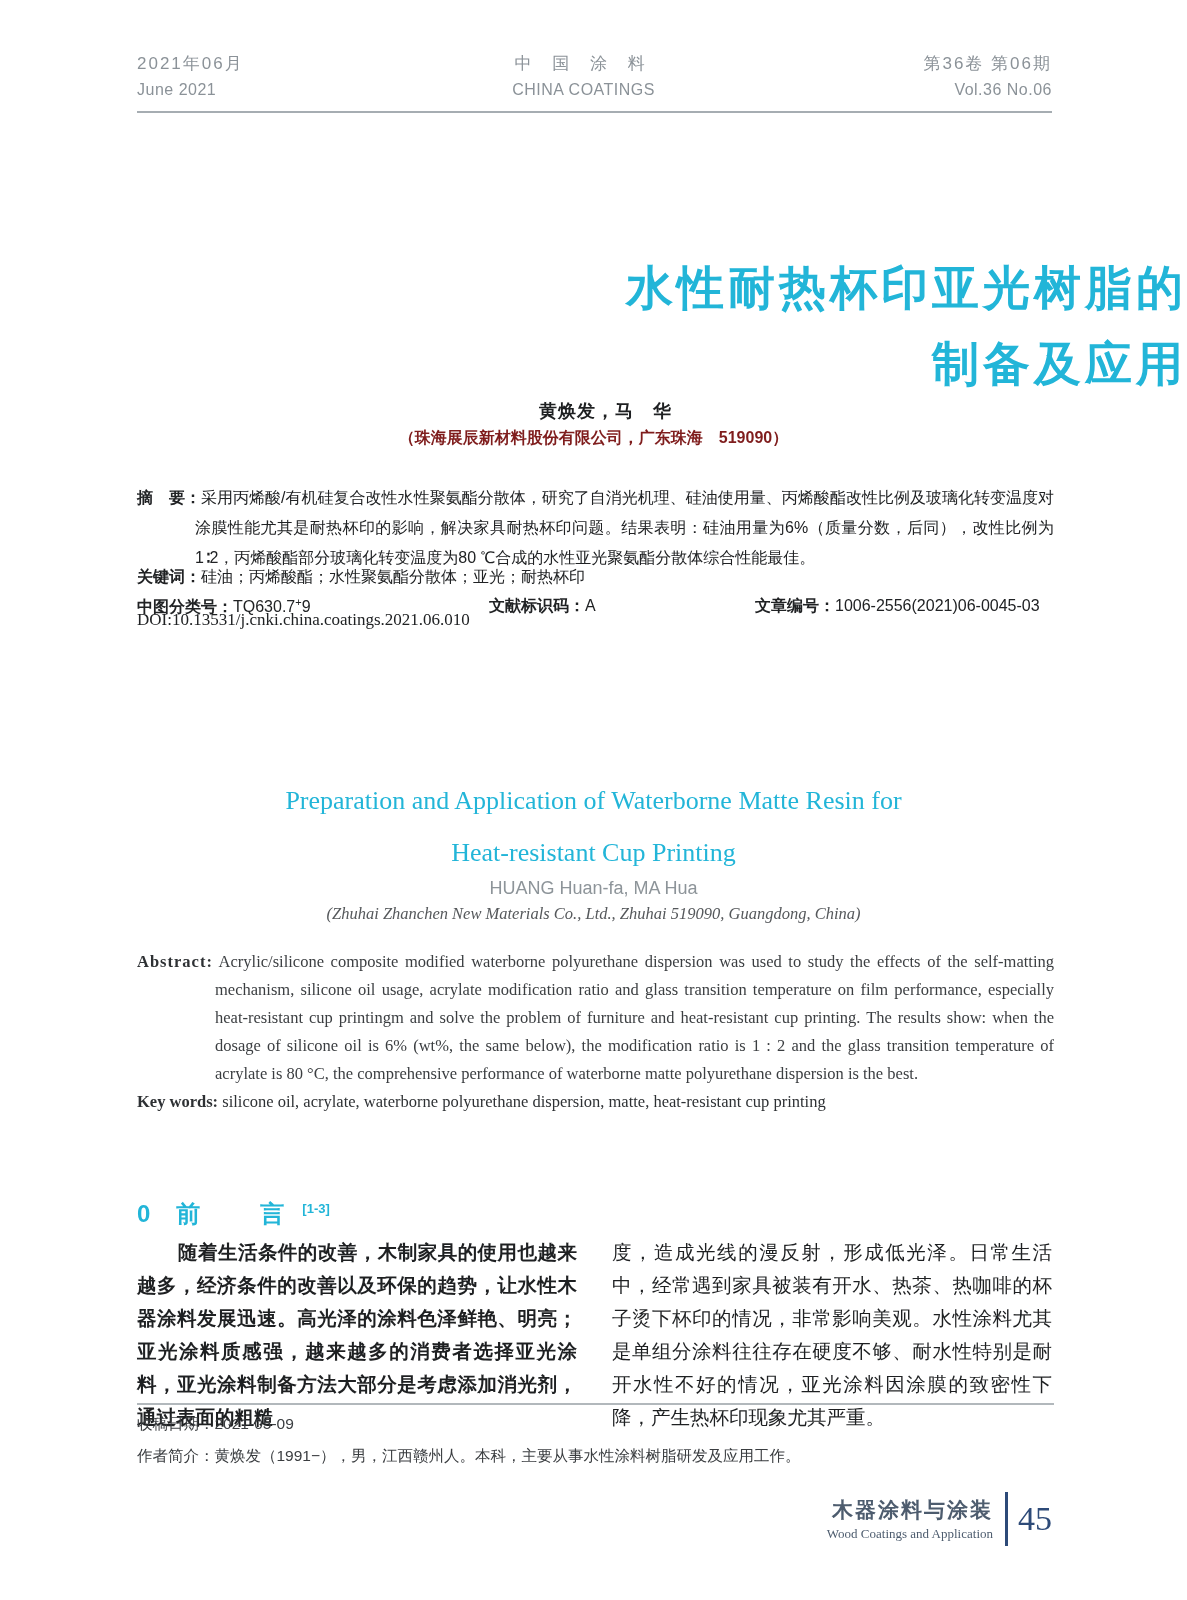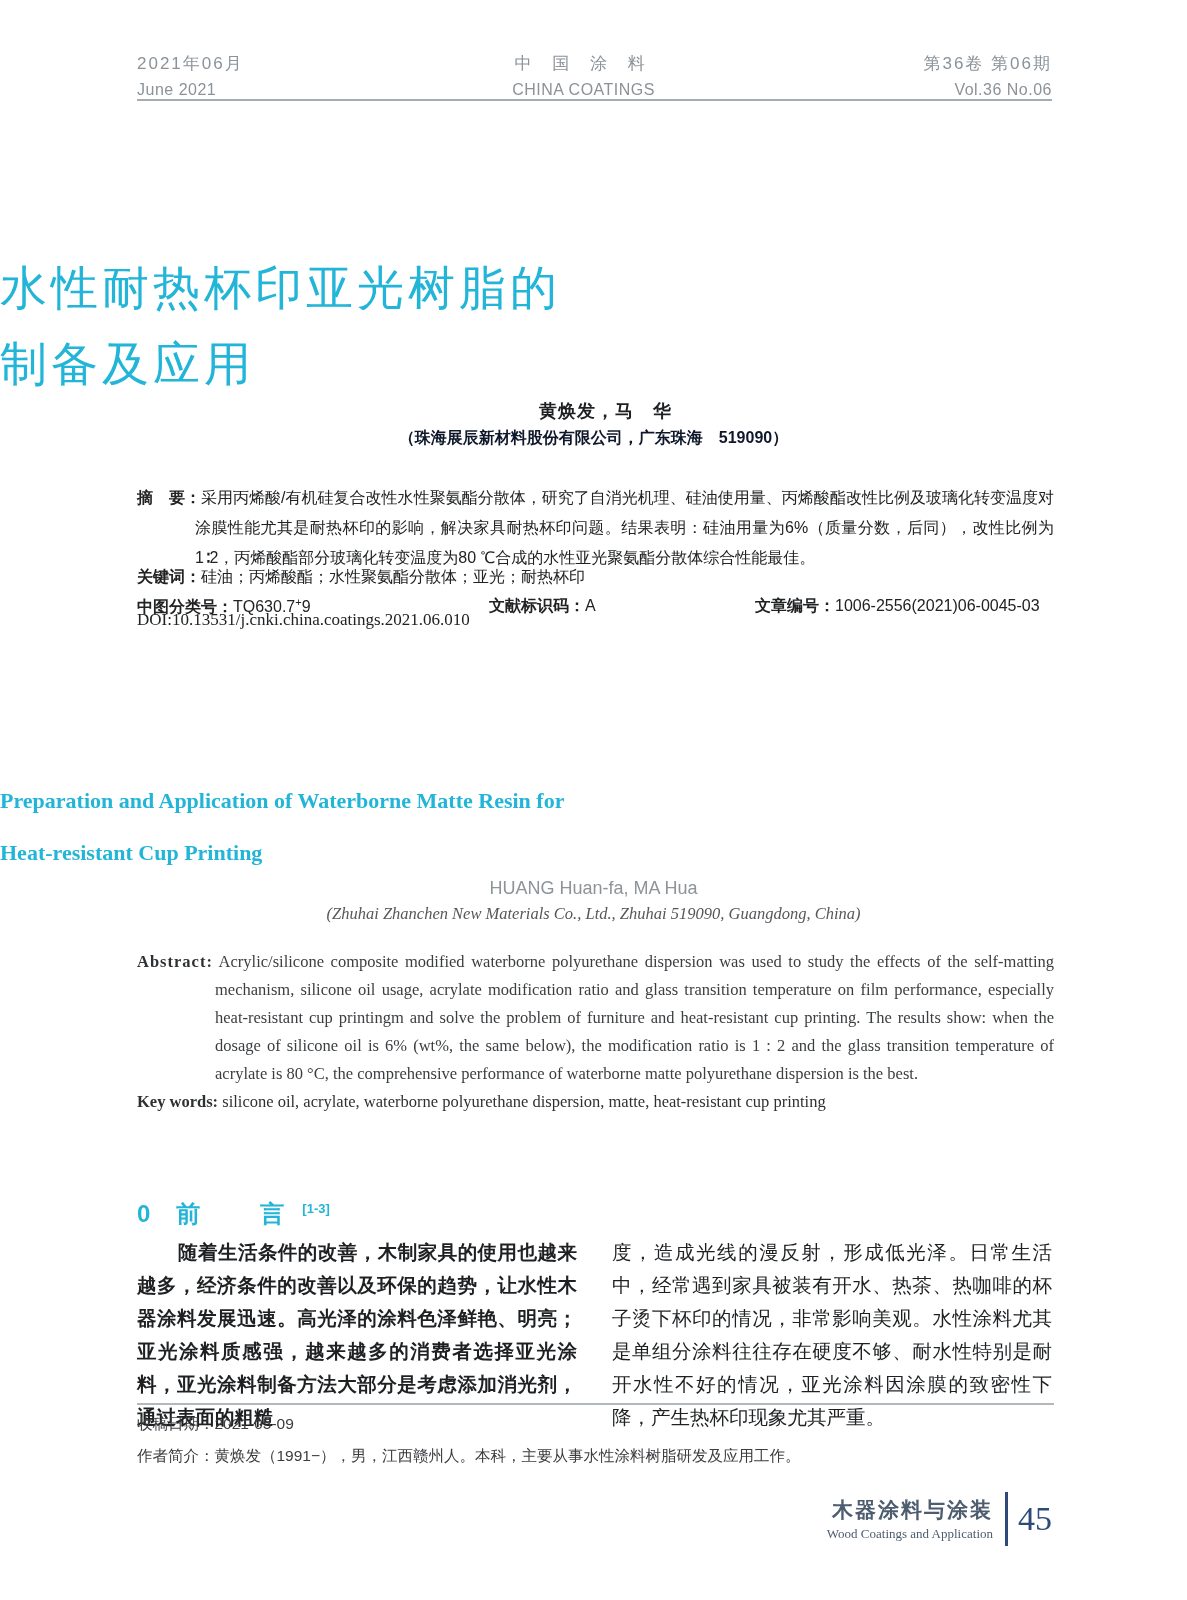--- a/index.html
+++ b/index.html
@@ -6,39 +6,39 @@
   html,body { background:#ffffff; }
   .page {
     position:relative; width:1187px; height:1600px; margin:0 auto;
     background:#ffffff; overflow:hidden;
     font-family:"Liberation Sans", sans-serif; color:#26282a;
   }
   
   .header {
     position:absolute; top:52px; left:137px; right:135px;
     display:flex; justify-content:space-between; align-items:flex-start;
-    color:#8b9298; padding-bottom:0; border-bottom:2px solid #a6adb2;
+    color:#8b9298; padding-bottom:12px; border-bottom:2px solid #a6adb2;
   }
   .header .h-zh { font-size:17px; letter-spacing:2px; }
   .header .h-en { font-size:16px; margin-top:6px; letter-spacing:0.5px; }
   .h-block-center { text-align:center; }
   .h-block-center .h-zh { letter-spacing:8px; }
   .h-block-right  { text-align:right; }
   
   .title-zh {
-    position:absolute; top:250px; left:0; right:0; text-align:left;
-    color:#22b5d8; font-weight:normal; font-size:47px; line-height:76px; letter-spacing:4px;
+    position:absolute; top:250px; left:0; right:0; text-align:right;
+    color:#22b5d8; font-weight:bold; font-size:47px; line-height:76px; letter-spacing:4px;
   }
   .authors-zh {
     position:absolute; top:399px; left:0; right:0; text-align:center;
     font-weight:bold; font-size:18px; color:#1e2022; letter-spacing:1px;margin-left:24px;
   }
   .affil-zh {
     position:absolute; top:428px; left:0; right:0; text-align:center;
-    font-weight:bold; font-size:16px; color:#0f172a;
+    font-weight:bold; font-size:16px; color:#7f1d1d;
   }
   
   .abstract-zh {
     position:absolute; top:483px; left:137px; right:133px;
     font-size:16px; line-height:30px; text-align:justify; color:#202224;
     padding-left:58px; text-indent:-58px;
   }
   .abstract-zh .lbl { font-weight:bold; }
   .keywords-zh {
     position:absolute; top:567px; left:137px; right:133px;
@@ -50,23 +50,23 @@
   .meta-doc  { position:absolute; left:352px; }
   .meta-id   { position:absolute; left:618px; }
   .meta-line .lbl { font-weight:bold; }
   .meta-clc sup { font-size:11px; }
   .doi-line {
     position:absolute; top:610px; left:137px;
     font-family:"Liberation Serif", serif; font-size:17px; color:#202224;
   }
   
   .title-en {
-    position:absolute; top:775px; left:0; right:0; text-align:left;
-    font-family:"Liberation Serif", serif; font-weight:bold;
-    color:#22b5d8; font-size:22px; line-height:52px;
+    position:absolute; top:775px; left:0; right:0; text-align:center;
+    font-family:"Liberation Serif", serif; font-weight:normal;
+    color:#22b5d8; font-size:26px; line-height:52px;
   }
   .authors-en {
     position:absolute; top:878px; left:0; right:0; text-align:center;
     color:#8d9499; font-size:18px;
   }
   .affil-en {
     position:absolute; top:904px; left:0; right:0; text-align:center;
     font-family:"Liberation Serif", serif; font-style:italic; font-size:16.5px; color:#55585b;
   }
   

